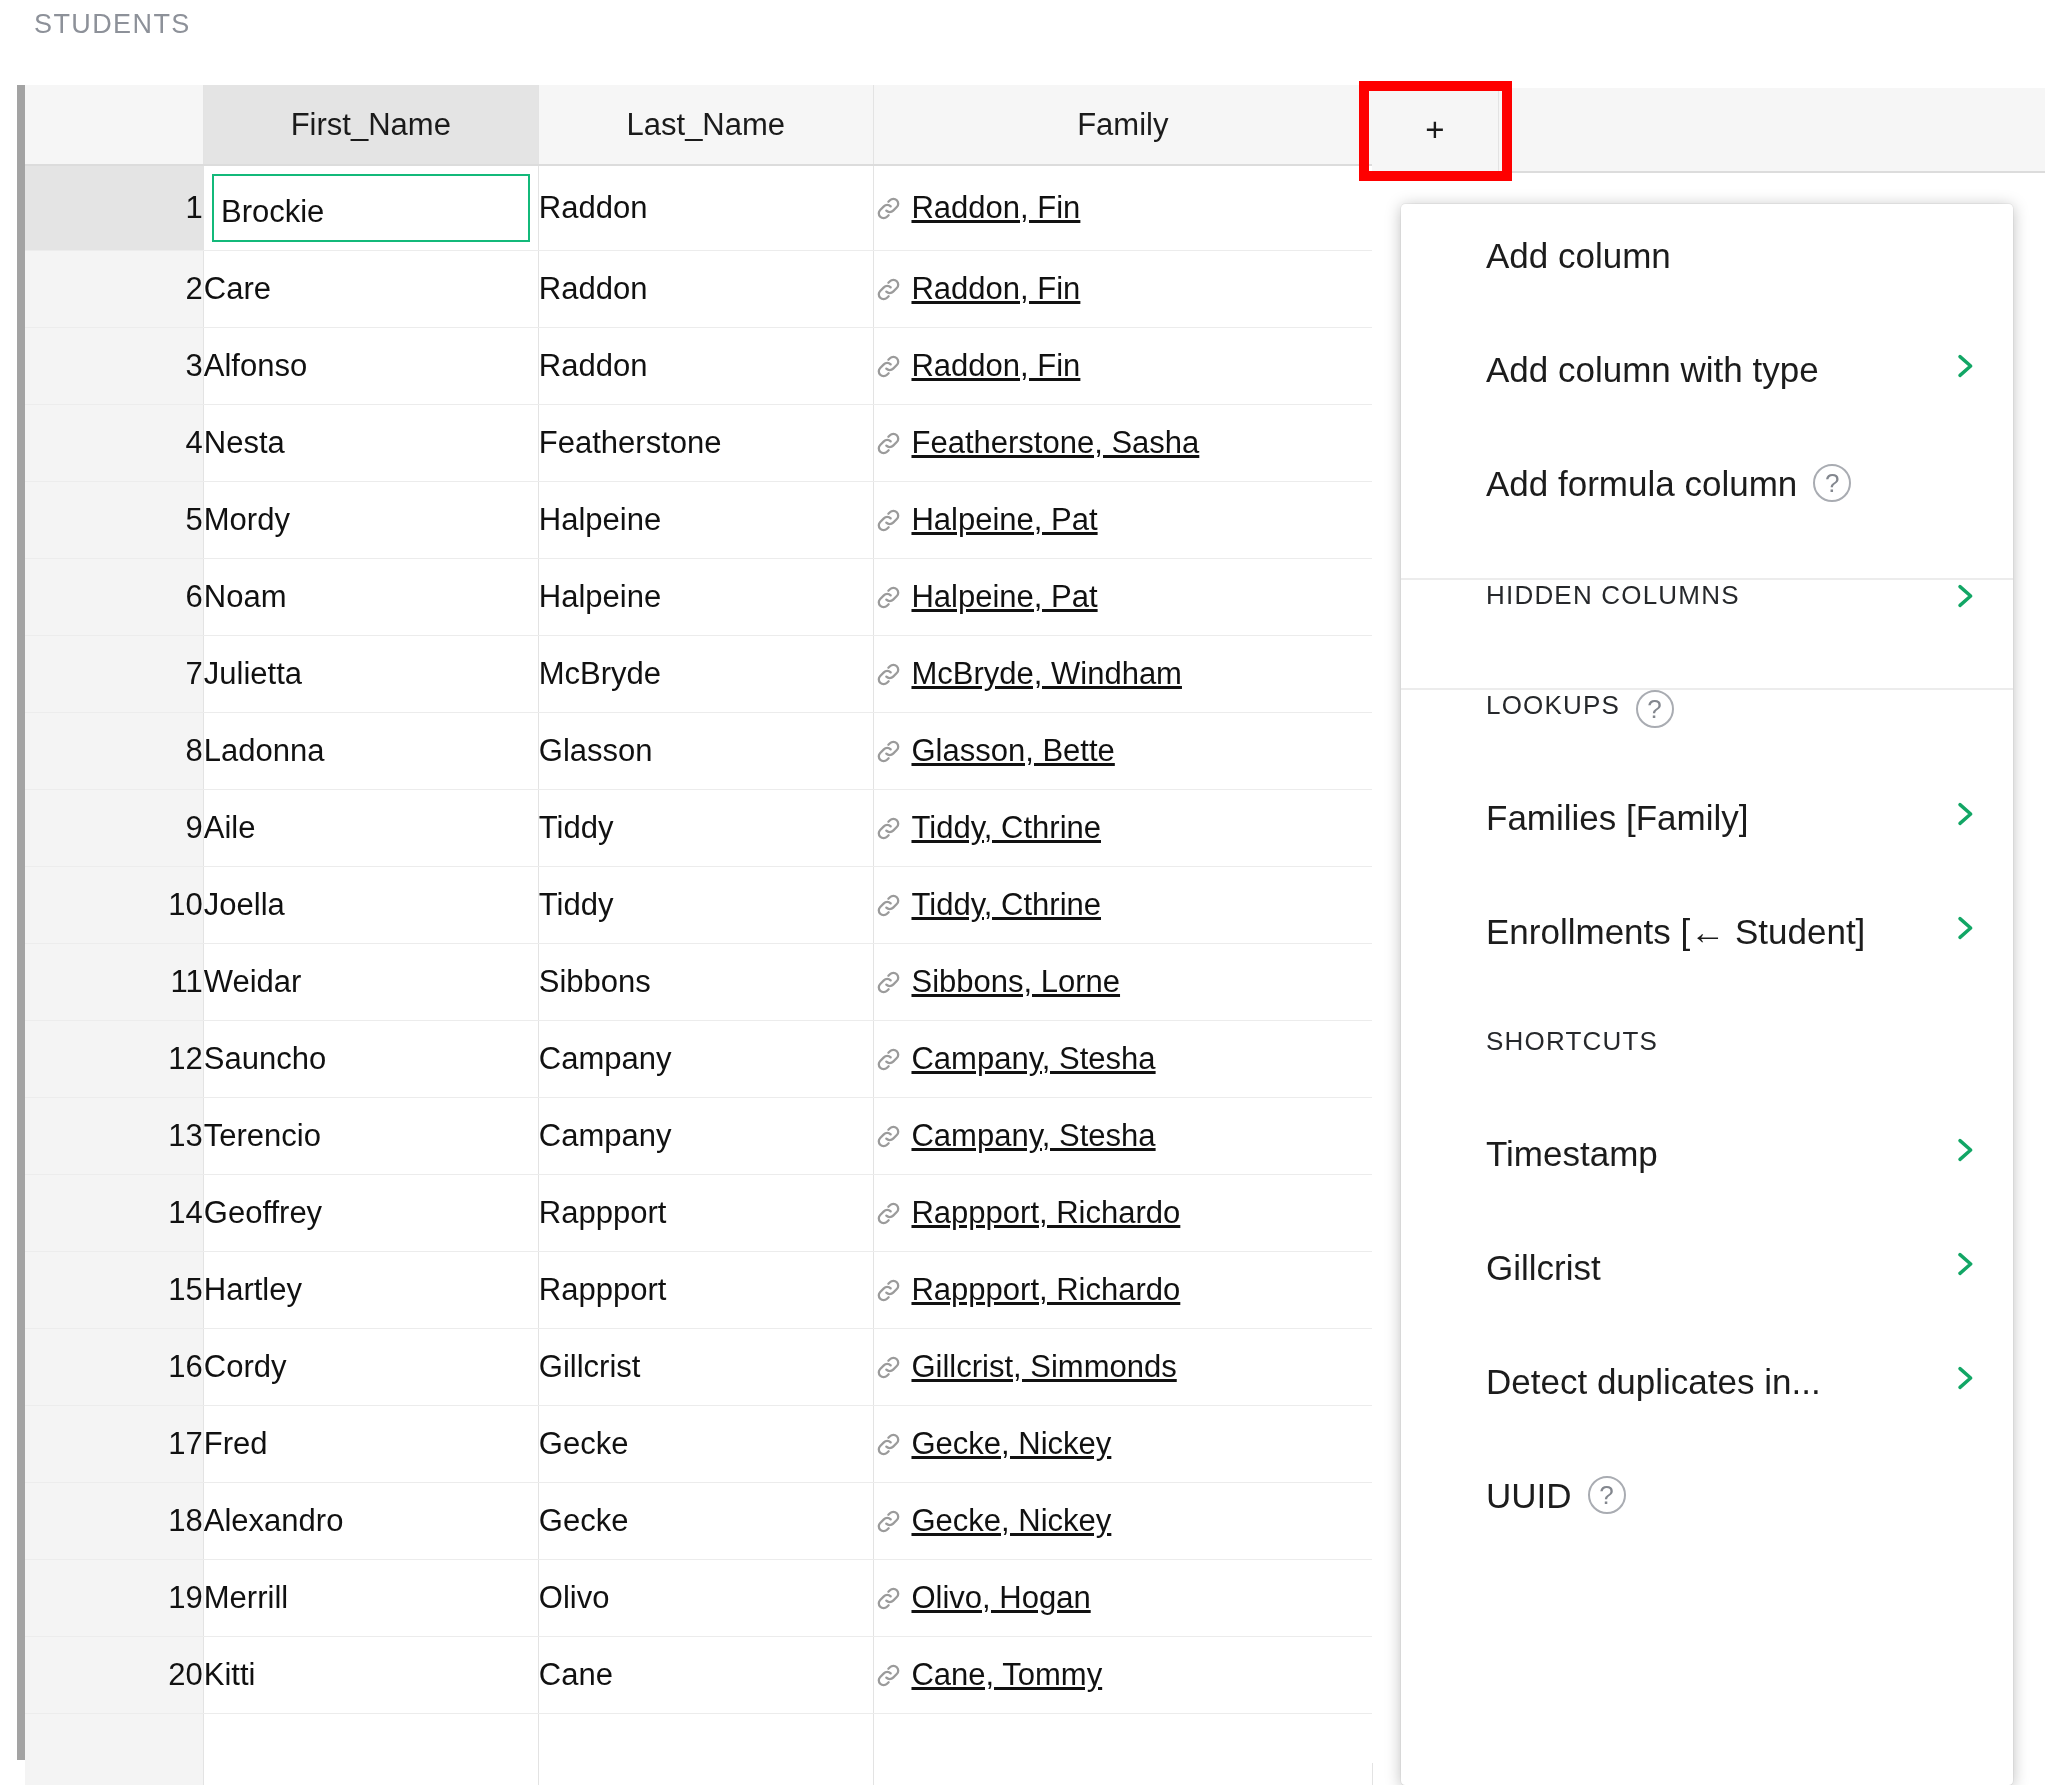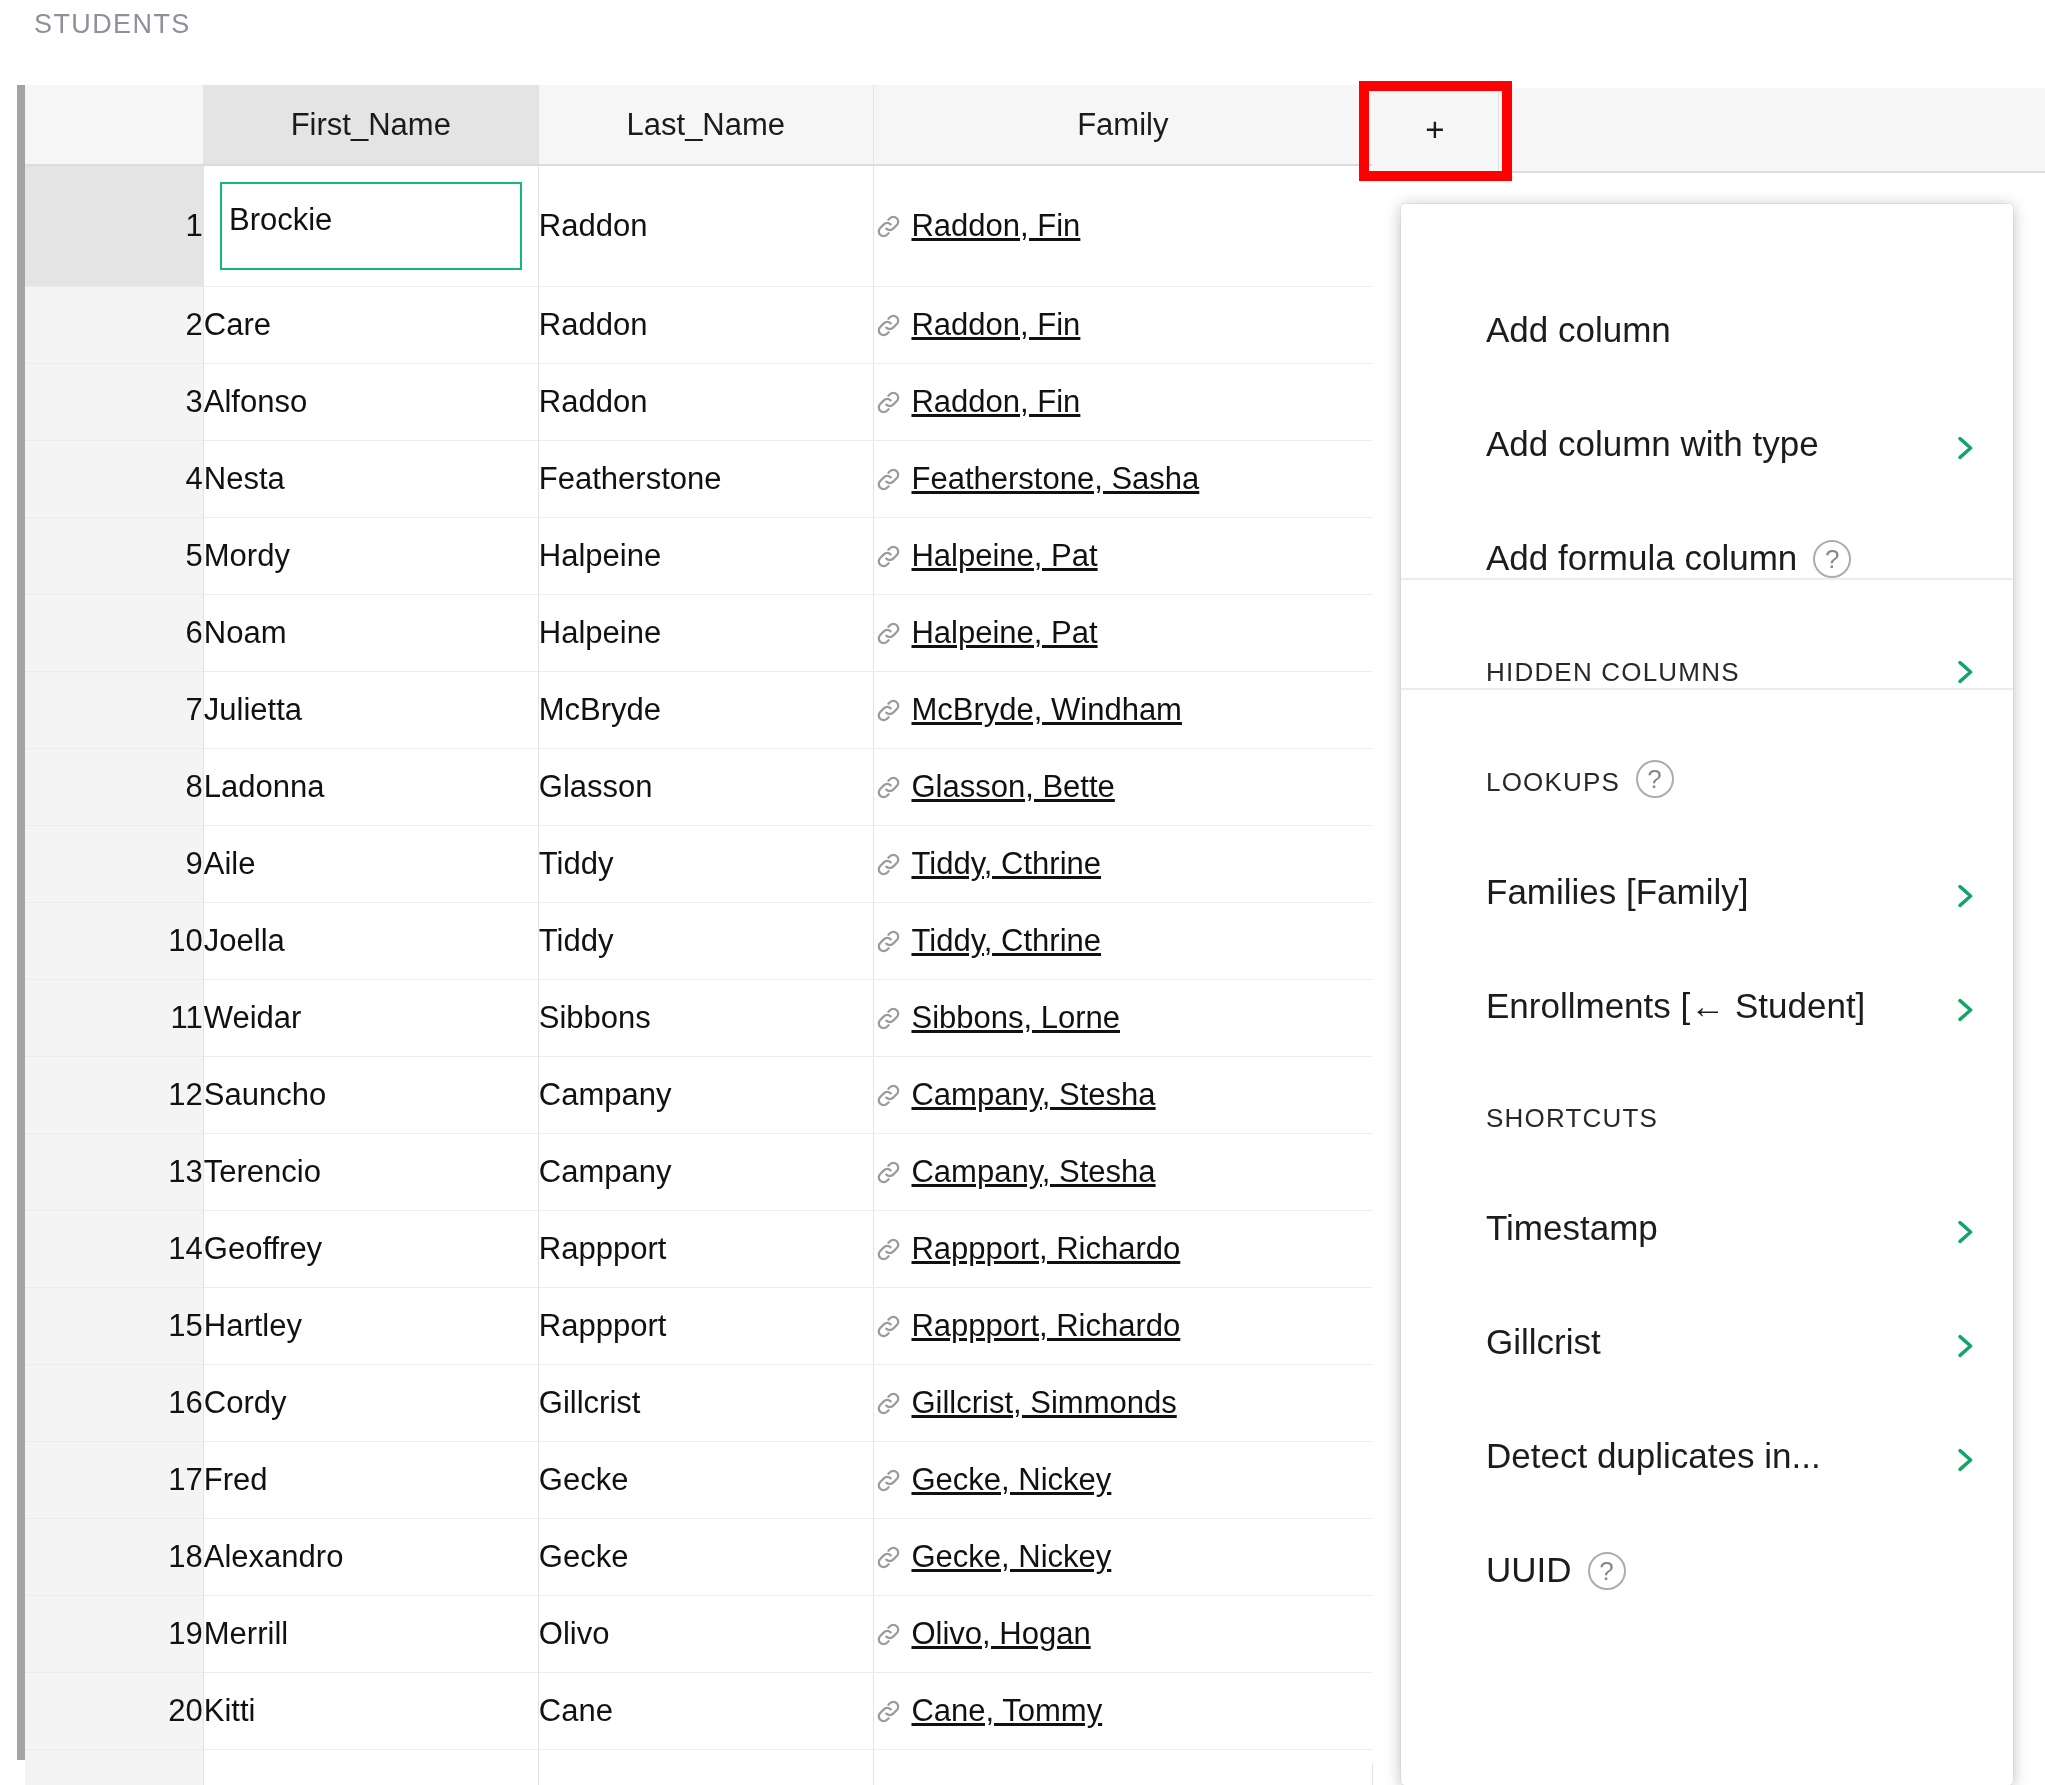--- a/index.html
+++ b/index.html
@@ -86,27 +86,27 @@
     padding-left: 10px;
     background: #ffffff;
     white-space: nowrap;
     overflow: hidden;
   }
   td.cell.selected {
     padding-left: 0;
   }
   .selbox {
     display: block;
-    height: 88px;
+    height: 68px;
     line-height: 72px;
     box-sizing: border-box;
     border: 2.9px solid #13b97a;
     padding-left: 7.2px;
     background: #ffffff;
-    margin: 16px;
+    margin: 8px;
   }
   .link-cell {
     display: flex;
     align-items: center;
     gap: 8.7px;
     height: 76px;
     text-decoration: underline;
   }
   .link-icon {
     flex: 0 0 auto;
@@ -182,21 +182,21 @@
     z-index: 50;
     overflow: hidden;
   }
   .menu-divider {
     height: 2.2px;
     background: #ececec;
     width: 100%;
   }
   .menu-item {
     display: flex;
-    align-items: flex-end;
+    align-items: flex-start;
     height: 114px;
     padding: 0 33px 0 85px;
     box-sizing: border-box;
     font-size: 35px;
     color: #1c1c1c;
     font-weight: 400;
     white-space: nowrap;
   }
   .menu-item .mi-label { flex: 0 0 auto; }
   .menu-item .mi-spacer { flex: 1 1 auto; }

